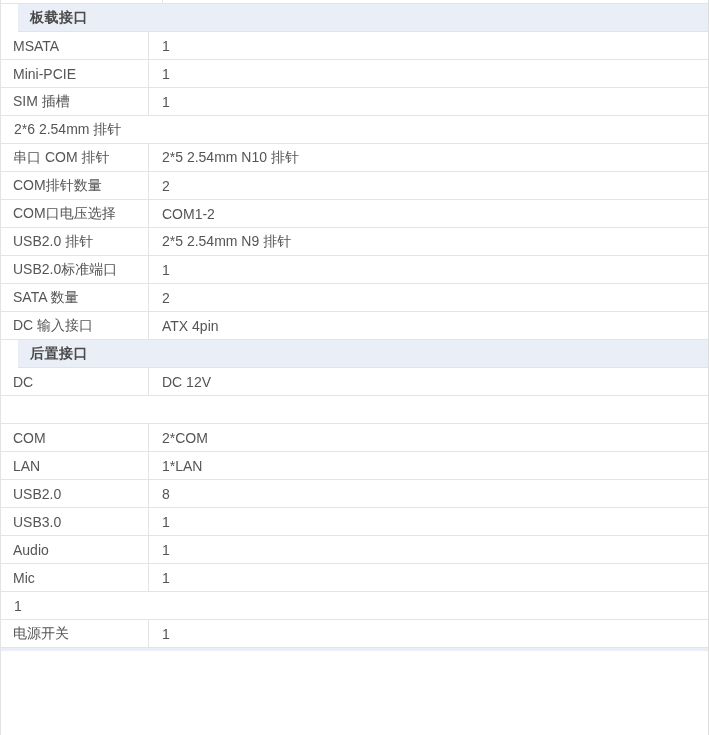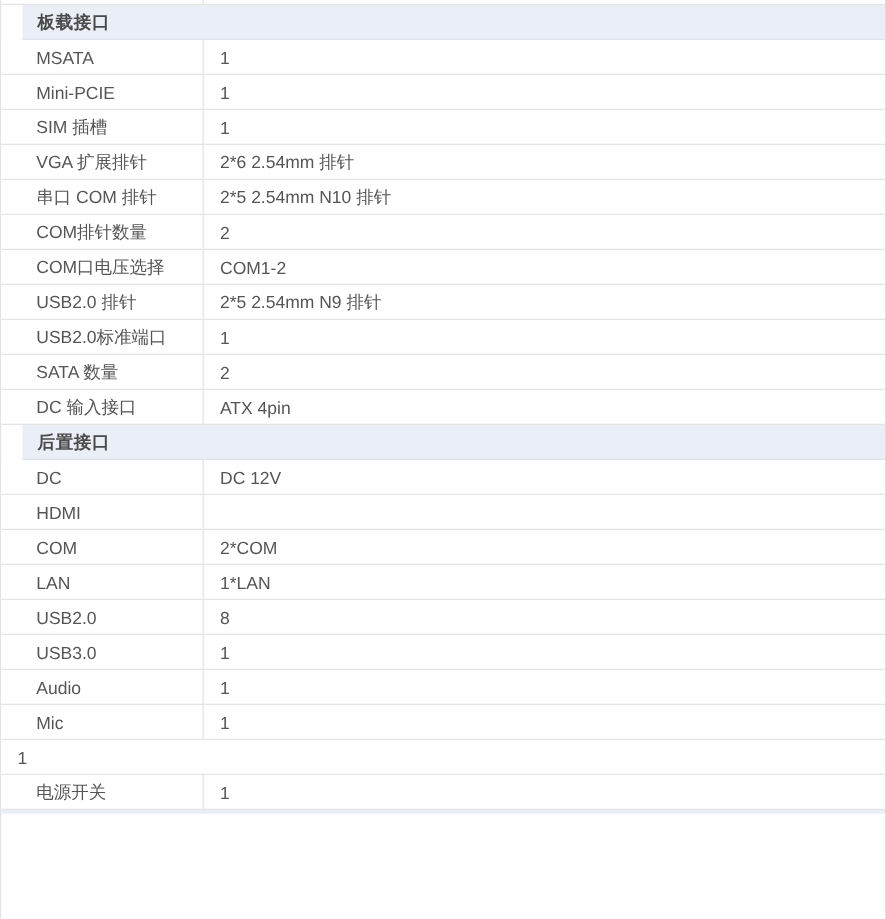--- a/index.html
+++ b/index.html
@@ -49,23 +49,23 @@
     height: 28px;
     box-sizing: border-box;
     border-bottom: 1px solid #e4e4e4;
     display: flex;
     align-items: stretch;
     font-size: 14px;
     color: #555555;
     background: #ffffff;
   }
   .row .c1 {
-    width: 162px;
+    width: 148px;
     box-sizing: border-box;
-    padding-left: 28px;
+    padding-left: 12px;
     border-right: 1px solid #e4e4e4;
     display: flex;
     align-items: center;
     white-space: nowrap;
     overflow: hidden;
   }
   .row .c2 {
     flex: 1;
     padding-left: 13px;
     display: flex;
@@ -98,21 +98,20 @@
   </div>
   <div class="row">
     <div class="c1">Mini-PCIE</div>
     <div class="c2">1</div>
   </div>
   <div class="row">
     <div class="c1">SIM 插槽</div>
     <div class="c2">1</div>
   </div>
   <div class="row">
-    <div class="c1">VGA 扩展排针</div>
     <div class="c2">2*6 2.54mm 排针</div>
   </div>
   <div class="row">
     <div class="c1">串口 COM 排针</div>
     <div class="c2">2*5 2.54mm N10 排针</div>
   </div>
   <div class="row">
     <div class="c1">COM排针数量</div>
     <div class="c2">2</div>
   </div>
@@ -139,21 +138,20 @@
 
   <div class="section-header">
     <span>后置接口</span>
   </div>
 
   <div class="row">
     <div class="c1">DC</div>
     <div class="c2">DC 12V</div>
   </div>
   <div class="row">
-    <div class="c1">HDMI</div>
   </div>
   <div class="row">
     <div class="c1">COM</div>
     <div class="c2">2*COM</div>
   </div>
   <div class="row">
     <div class="c1">LAN</div>
     <div class="c2">1*LAN</div>
   </div>
   <div class="row">

